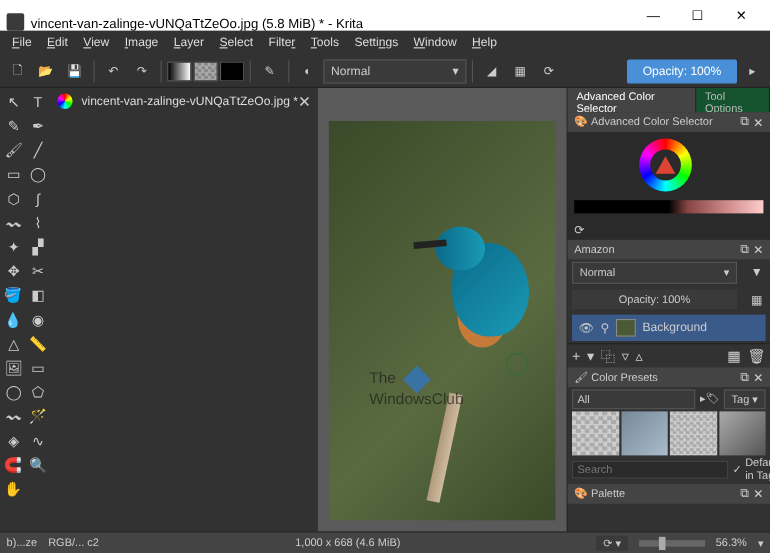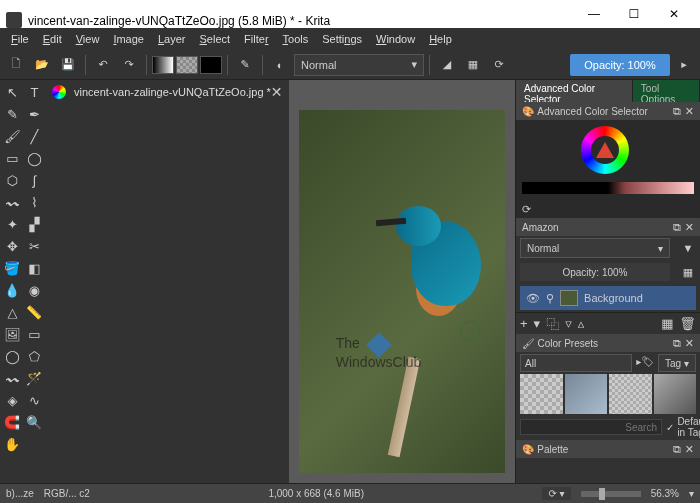--- a/index.html
+++ b/index.html
@@ -59,21 +59,21 @@
 .brush-filter { display: flex; gap: 2px; margin: 2px 4px; }
 .brush-filter .sel { flex: 1; background: #3a3a3a; border: 1px solid #555; height: 18px; display: flex; align-items: center; padding: 0 4px; font-size: 10px; }
 .tag-btn { background: #3a3a3a; border: 1px solid #555; height: 18px; padding: 0 6px; font-size: 10px; display: flex; align-items: center; }
 .brush-grid { display: flex; gap: 2px; margin: 2px 4px; }
 .brush-thumb { width: 43px; height: 40px; background: #888; }
 .brush-thumb.b1 { background: repeating-conic-gradient(#aaa 0 25%, #ccc 0 50%); background-size: 8px 8px; }
 .brush-thumb.b2 { background: linear-gradient(135deg, #789, #abc); }
 .brush-thumb.b3 { background: repeating-conic-gradient(#aaa 0 25%, #ccc 0 50%); background-size: 6px 6px; }
 .brush-thumb.b4 { background: linear-gradient(135deg, #aaa, #555); }
 .brush-search { display: flex; align-items: center; margin: 2px 4px; gap: 4px; }
-.brush-search input { flex: 1; background: #2a2a2a; border: 1px solid #444; color: #aaa; height: 16px; font-size: 10px; padding: 0 4px; text-align: right; }
+.brush-search input { flex: 1; background: #2a2a2a; border: 1px solid #444; color: #aaa; height: 16px; font-size: 10px; padding: 0 4px; }
 .check { font-size: 10px; display: flex; align-items: center; gap: 3px; }
 .palette-panel { background: #323232; }
 .palette-row { background: #3a3a3a; height: 20px; display: flex; align-items: center; padding: 0 6px; margin: 2px 4px; font-size: 10px; }
 .statusbar { height: 20px; background: #444; display: flex; align-items: center; padding: 0 6px; gap: 10px; border-top: 1px solid #222; color: #ccc; font-size: 10px; }
 .statusbar .spacer { flex: 1; }
 .statusbar .sel { background: #3a3a3a; padding: 1px 6px; }
 .zoom-slider { width: 60px; height: 6px; background: #666; position: relative; }
 .zoom-slider .thumb { position: absolute; left: 30%; top: -3px; width: 6px; height: 12px; background: #aaa; }
 </style>
 </head>

